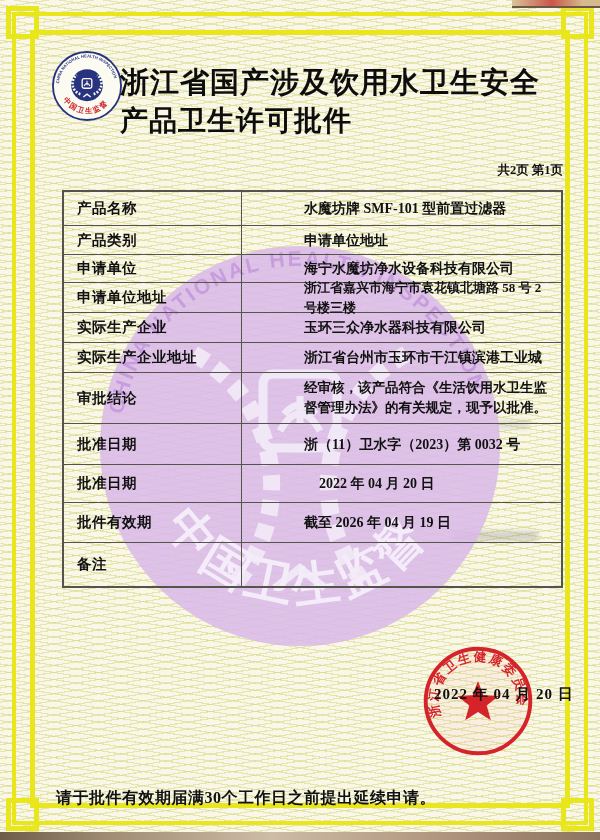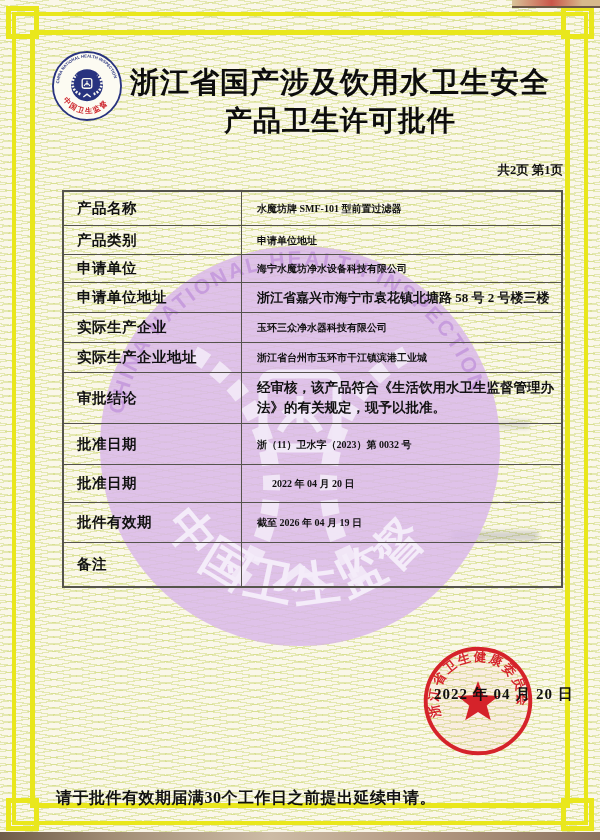--- a/index.html
+++ b/index.html
@@ -12,35 +12,35 @@
     font-family:"Liberation Serif", serif;color:#111;
   }
   
   .frame-outer{position:absolute;left:12px;top:12px;right:12px;bottom:15px;border:4.5px solid #e9e71c;z-index:2;}
   .frame-inner{position:absolute;left:30px;top:30px;right:30px;bottom:32px;border:5px solid #e9e71c;z-index:2;}
   .knot{position:absolute;width:23px;height:23px;border:5px solid #e9e71c;z-index:2;}
   .knot.tl{left:6px;top:6px;} .knot.tr{right:6px;top:6px;}
   .knot.bl{left:6px;bottom:9px;} .knot.br{right:6px;bottom:9px;}
   
   .emblem-svg{position:absolute;left:50px;top:49px;width:74px;height:74px;z-index:3;}
-  .title-block{position:absolute;left:120px;top:62px;width:440px;text-align:center;z-index:3;
+  .title-block{position:absolute;left:120px;top:62px;width:440px;z-index:3;
     font-family:"Liberation Sans", sans-serif;font-weight:bold;color:#0d0d0d;}
   .title-line1{font-size:29px;line-height:40px;letter-spacing:1px;}
   .title-line2{font-size:28px;line-height:38px;letter-spacing:1px;}
   .page-indicator{position:absolute;right:37px;top:162px;font-size:12.5px;font-weight:bold;z-index:3;}
   
   .watermark-svg{position:absolute;left:70px;top:216px;width:460px;height:460px;z-index:1;}
   
   .doc-table{position:absolute;left:62px;top:190px;width:501px;z-index:3;border:2px solid #55544c;box-sizing:border-box;}
-  .trow{display:flex;border-top:1.5px solid #55544c;box-sizing:border-box;}
+  .trow{display:flex;border-top:1.5px solid #55544c;box-sizing:border-box;gap:47px;}
   .trow:first-child{border-top:none;}
   .tlabel{width:178px;flex:0 0 178px;border-right:1.6px solid #55544c;display:flex;align-items:center;
     padding-left:13px;box-sizing:border-box;font-weight:bold;font-size:14.5px;letter-spacing:.5px;}
   .tvalue{flex:1;display:flex;align-items:center;padding-left:15px;padding-right:7px;box-sizing:border-box;
-    font-weight:bold;font-size:10px;line-height:1.5;}
+    font-weight:bold;font-size:14px;line-height:1.5;}
   .trow.r4 .tvalue{font-size:13px;}
   .trow.r7 .tvalue{font-size:13.5px;}
   .trow.r9 .tvalue{padding-left:30px;}
   .trow.r11 .tlabel{}
   
   .stamp-svg{position:absolute;left:417px;top:640px;width:122px;height:122px;z-index:3;}
   .stamp-date{position:absolute;left:434px;top:685px;width:160px;font-size:15px;font-weight:bold;
     letter-spacing:1px;color:#101010;z-index:4;}
   
   .footer-note{position:absolute;left:56px;top:788px;font-size:16px;font-weight:bold;letter-spacing:.5px;z-index:3;}

